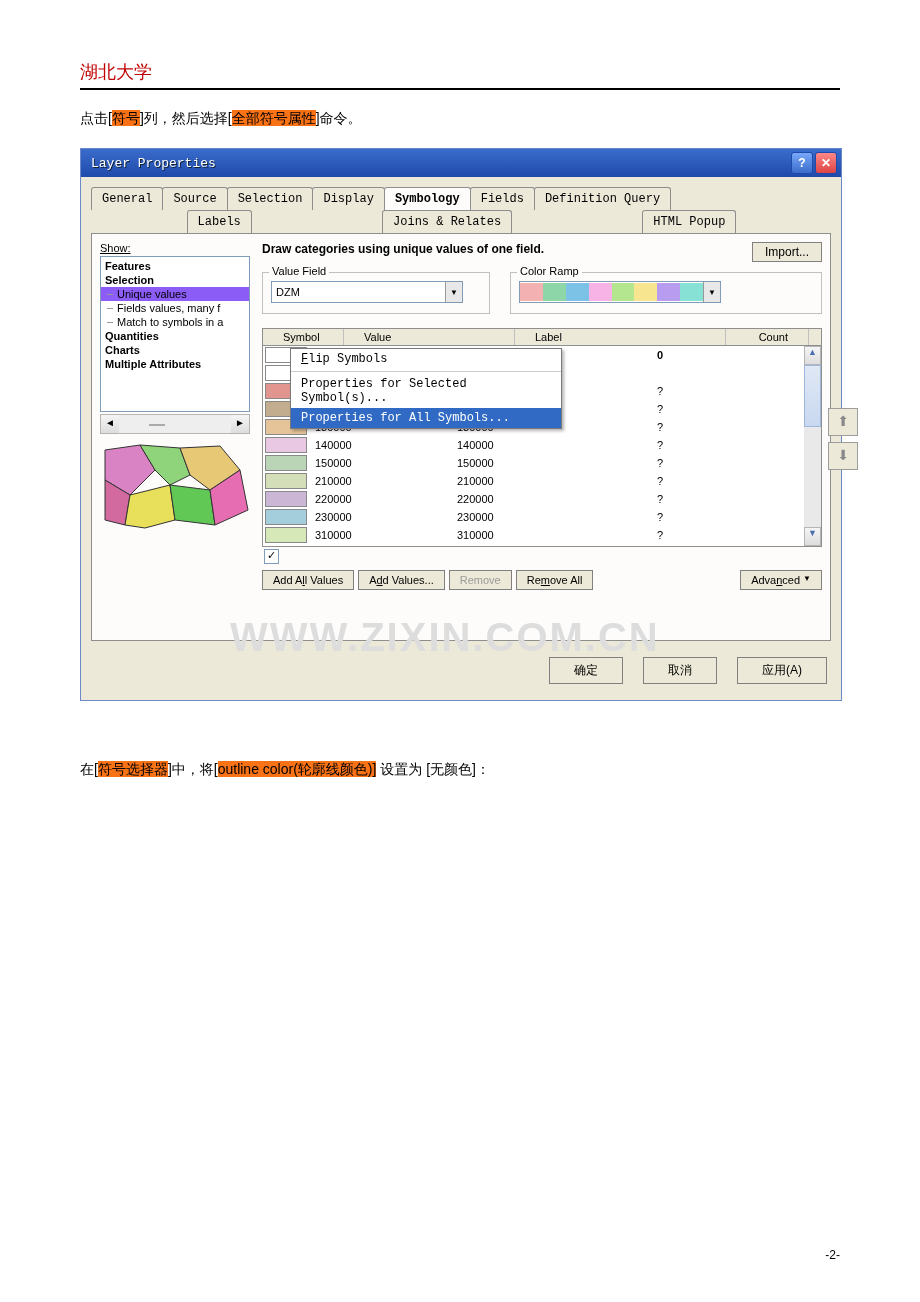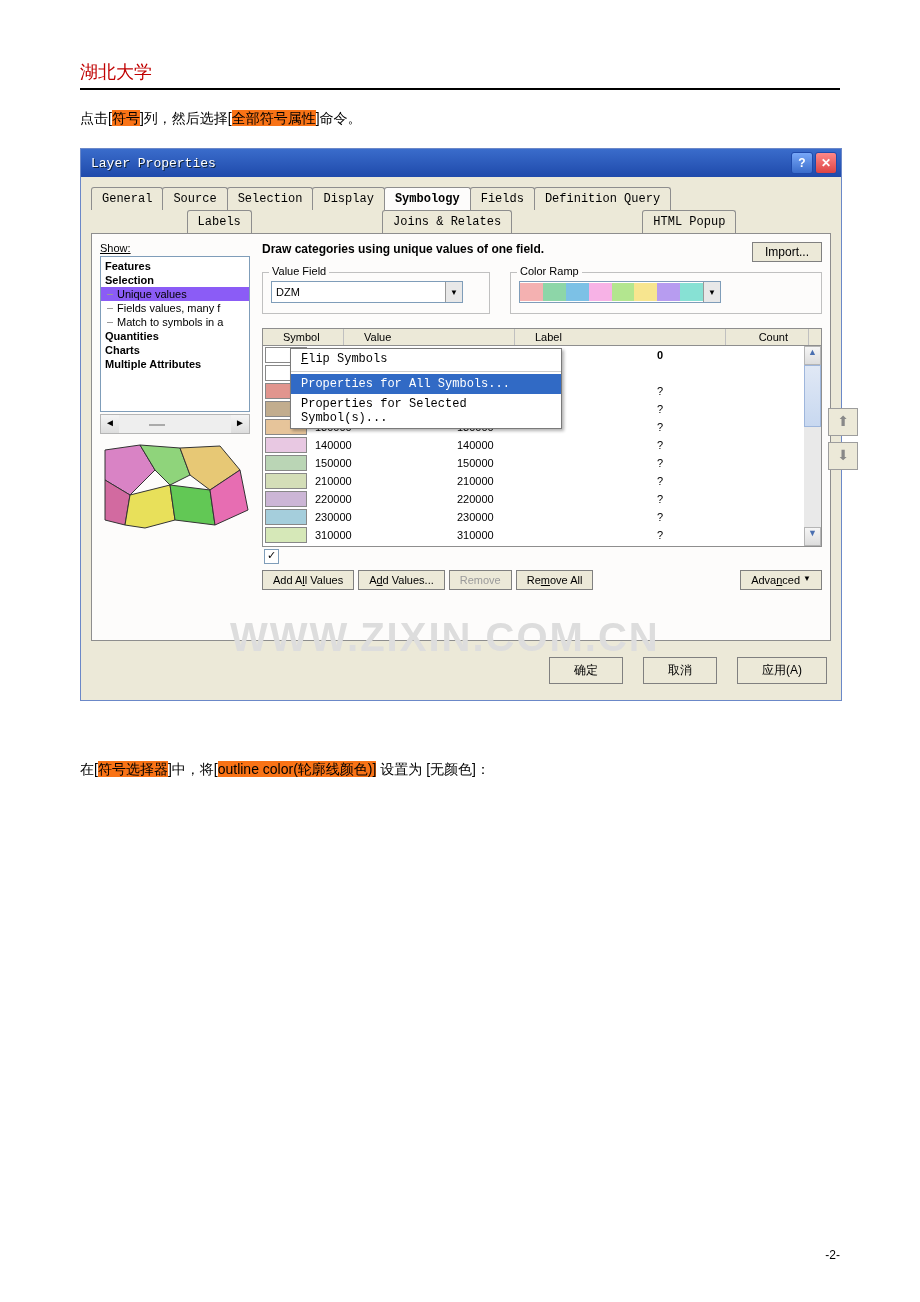--- a/index.html
+++ b/index.html
@@ -255,22 +255,22 @@
                 </div>
       </div>
 
       <div class="chkrow">
        <div class="chk">✓</div>
       </div>
 
       <div class="ctxmenu">
        <div class="ci"><span style="text-decoration:underline">F</span><span></span>lip Symbols</div>
        <div style="height:1px;background:#ccc;margin:2px 0"></div>
+       <div class="ci">Properties for Selected Symbol(s)...</div>
        <div class="ci sel">Properties for All Symbols...</div>
-       <div class="ci">Properties for Selected Symbol(s)...</div>
       </div>
 
       <div class="movers">
        <div class="mv">⬆</div>
        <div class="mv">⬇</div>
       </div>
      </div>
 
      <div class="btnrow">
       <div class="b">Add A<span class="u">l</span>l Values</div>

